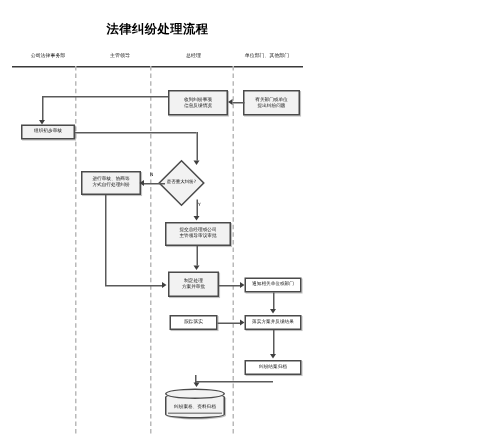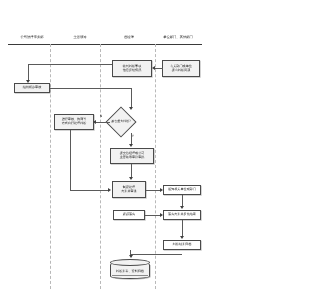--- a/index.html
+++ b/index.html
@@ -103,20 +103,21 @@
 
   .edge-lbl{
     position:absolute;font-size:3px;color:#101010;white-space:nowrap;
   }
 </style>
 </head>
 <body>
 
 <div id="page">
 
+  <div class="title">法律纠纷处理流程</div>
 
   <div class="lane-head" style="left:8px;  width:48px;">公司法律事务部</div>
   <div class="lane-head" style="left:56px; width:48px;">主管领导</div>
   <div class="lane-head" style="left:104px;width:50px;">总经理</div>
   <div class="lane-head" style="left:154px;width:48px;">单位部门、其他部门</div>
 
   <div class="head-rule"></div>
 
   <div class="lane-sep" style="left:50px;"></div>
   <div class="lane-sep" style="left:100px;"></div>

